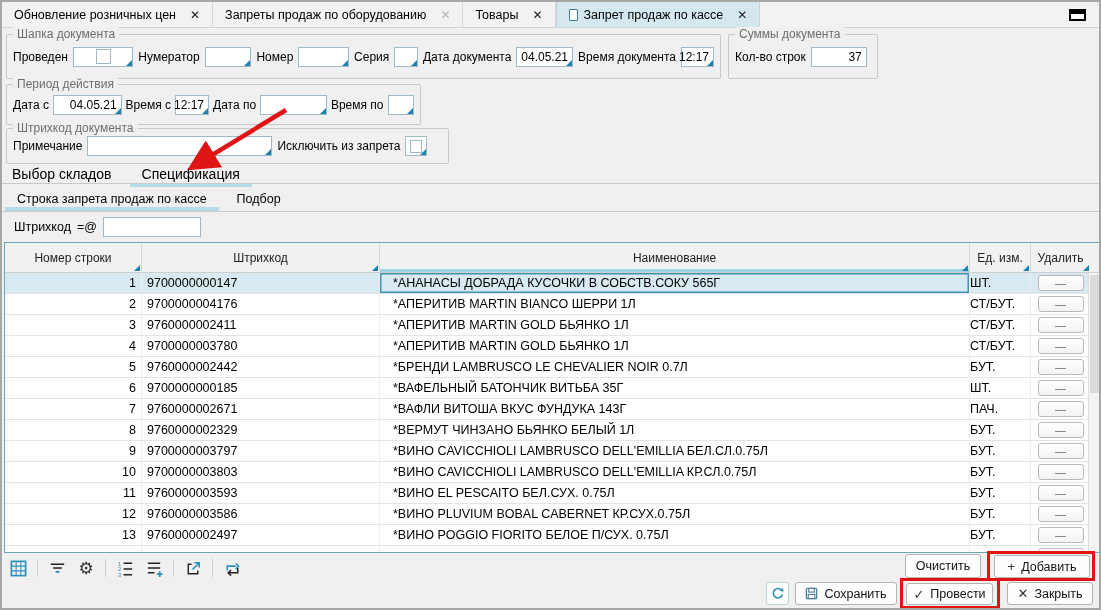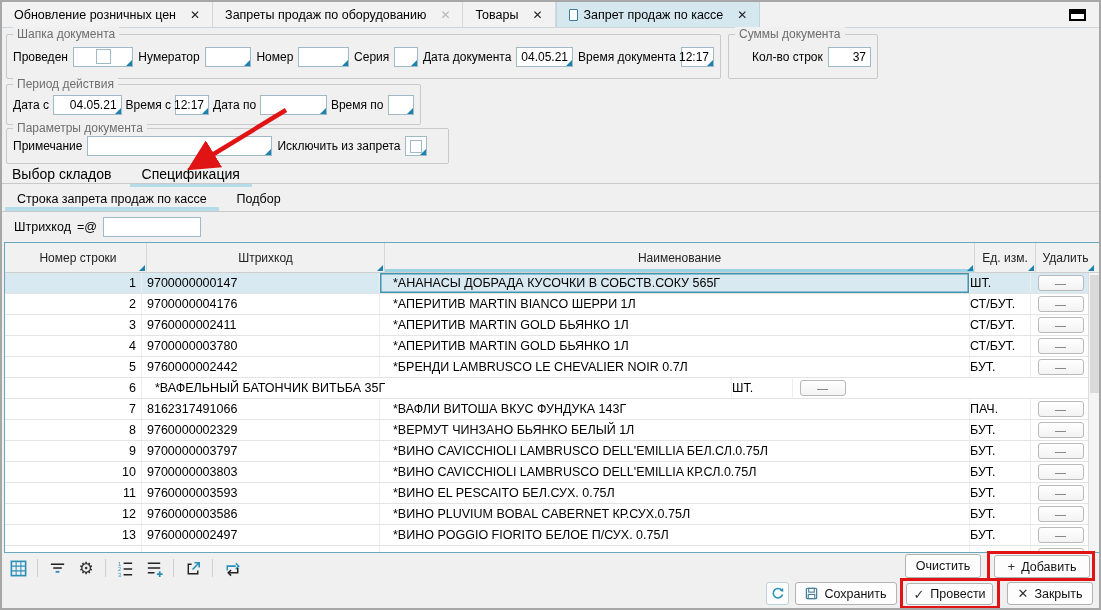--- a/index.html
+++ b/index.html
@@ -39,21 +39,21 @@
   .ptab{position:relative;padding:2px 2px;cursor:default;}
   .ptab.active::after{content:'';position:absolute;left:-10px;right:-10px;bottom:-3px;height:4px;background:#b5dce8;}
   .hline{position:absolute;left:0;right:0;height:1px;background:#c9c9c9;}
   .stabs{position:absolute;left:13px;top:188px;display:flex;gap:26px;font-size:12.5px;}
   
   .filter{position:absolute;left:12px;top:215px;display:flex;align-items:center;gap:6px;font-size:12.5px;}
   .filter input{width:98px;height:20px;border:1px solid #9fb9c6;background:#fff;font:inherit;padding:0 3px;}
   
   .grid{position:absolute;left:2px;top:240px;width:1097px;height:311px;background:#fff;
     border:1px solid #68a8ba;overflow:hidden;}
-  .thead{display:flex;height:30px;background:#f1f1f1;border-bottom:1px solid #cfcfcf;justify-content:center;}
+  .thead{display:flex;height:30px;background:#f1f1f1;border-bottom:1px solid #cfcfcf;}
   .th{position:relative;display:flex;align-items:center;justify-content:center;
     font-size:12px;color:#222;border-right:1px solid #d6d6d6;}
   .th::after{content:'';position:absolute;right:1px;bottom:1px;width:0;height:0;
     border-style:solid;border-width:0 0 6px 6px;border-color:transparent transparent #1d82ad transparent;}
   .th.sorted::before{content:'';position:absolute;left:0;right:0;bottom:0;height:3px;background:#9fd4e4;}
   .col0{width:137px;} .col1{width:238px;} .col2{width:590px;} .col3{width:61px;} .col4{width:59px;border-right:none;}
   .tbody{position:relative;}
   .tr{display:flex;height:21px;background:#fff;border-bottom:1px solid #e4e4e4;}
   .td{display:flex;align-items:center;font-size:12.5px;border-right:1px solid #eeeeee;overflow:hidden;white-space:nowrap;}
   .c-num{width:137px;justify-content:flex-end;padding-right:5px;}
@@ -126,21 +126,21 @@
       <span class="fld" style="width:52px"></span>
       <span>Серия</span>
       <span class="fld" style="width:24px"></span>
       <span>Дата документа</span>
       <span class="fld right" style="width:58px">04.05.21</span>
       <span>Время документа</span>
       <span class="fld right" style="width:33px">12:17</span>
     </div>
   </div>
 
-  <div class="group" style="left:726px;top:32px;width:150px;height:45px;padding-left:17px;">
+  <div class="group" style="left:726px;top:32px;width:150px;height:45px;">
     <span class="gtitle">Суммы документа</span>
     <div class="grow">
       <span>Кол-во строк</span>
       <span class="fld right noarrow" style="width:56px">37</span>
     </div>
   </div>
 
   <div class="group" style="left:4px;top:82px;width:415px;height:41px;">
     <span class="gtitle">Период действия</span>
     <div class="grow" style="gap:4px;">
@@ -149,21 +149,21 @@
       <span>Время с</span>
       <span class="fld right" style="width:34px">12:17</span>
       <span>Дата по</span>
       <span class="fld" style="width:72px"></span>
       <span>Время по</span>
       <span class="fld" style="width:28px"></span>
     </div>
   </div>
 
   <div class="group" style="left:4px;top:126px;width:443px;height:36px;">
-    <span class="gtitle">Параметры документа</span>
+    <span class="gtitle">Штрихкод документа</span>
     <div class="grow">
       <span>Примечание</span>
       <span class="fld" style="width:185px"></span>
       <span>Исключить из запрета</span>
       <span class="fld" style="width:22px">
           <span class="cb" style="width:13px;height:13px"></span>
         </span>
     </div>
   </div>
 
@@ -238,30 +238,31 @@
       <div class="td c-bar">9760000002442</div>
       <div class="td c-name">*БРЕНДИ LAMBRUSCO LE CHEVALIER NOIR 0.7Л</div>
       <div class="td c-unit">БУТ.</div>
       <div class="td c-del">
         <button class="del-btn">—</button>
       </div>
     </div>
 
     <div class="tr">
       <div class="td c-num">6</div>
+      <div class="td c-bar">9700000000185</div>
       <div class="td c-name">*ВАФЕЛЬНЫЙ БАТОНЧИК ВИТЬБА 35Г</div>
       <div class="td c-unit">ШТ.</div>
       <div class="td c-del">
         <button class="del-btn">—</button>
       </div>
     </div>
 
     <div class="tr">
       <div class="td c-num">7</div>
-      <div class="td c-bar">8162317491066</div>
+      <div class="td c-bar">9760000002671</div>
       <div class="td c-name">*ВАФЛИ ВИТОША ВКУС ФУНДУКА 143Г</div>
       <div class="td c-unit">ПАЧ.</div>
       <div class="td c-del">
         <button class="del-btn">—</button>
       </div>
     </div>
 
     <div class="tr">
       <div class="td c-num">8</div>
       <div class="td c-bar">9760000002329</div>

